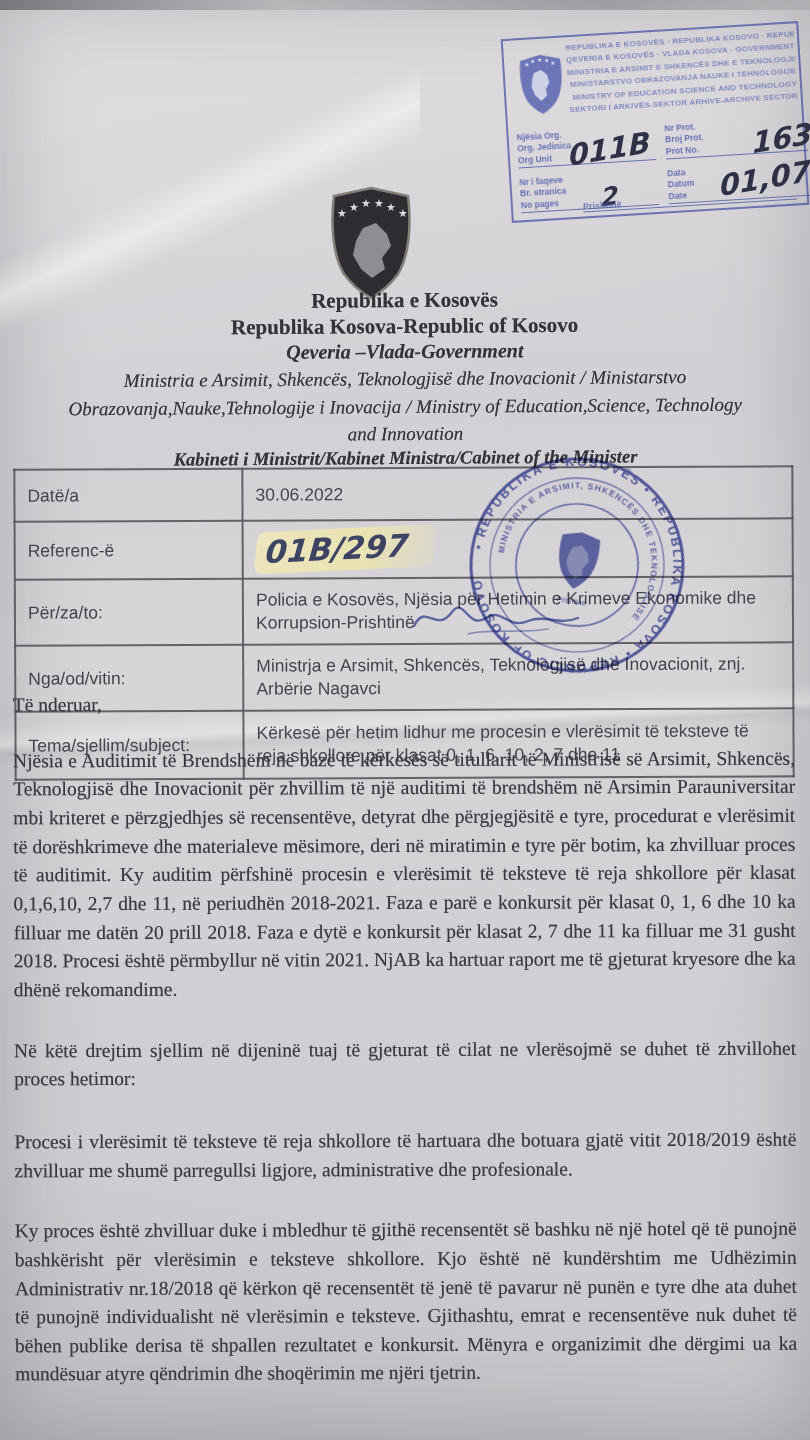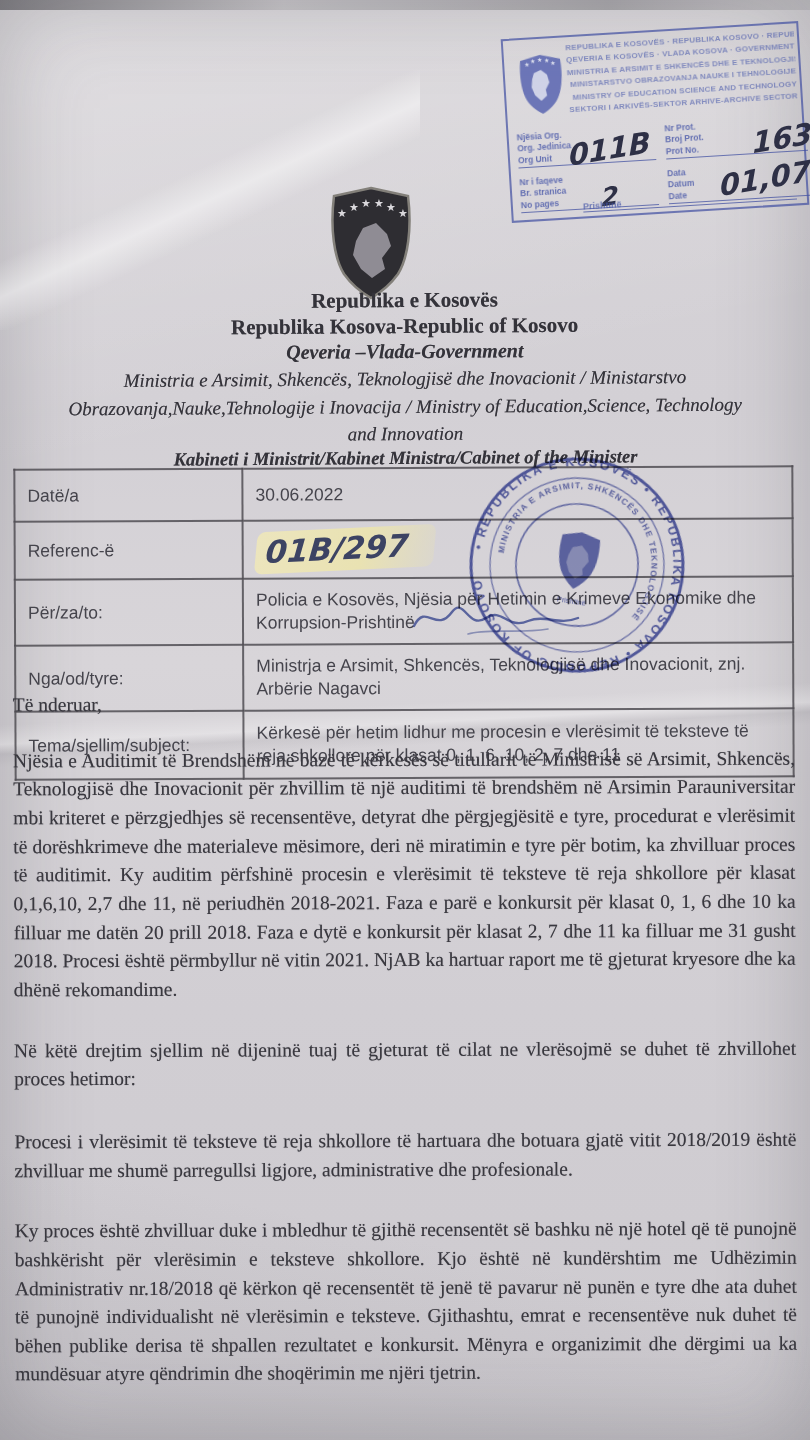--- a/index.html
+++ b/index.html
@@ -194,21 +194,21 @@
       <td class="lbl">Referenc-ë</td>
       <td class="val">
         <span class="hand-ref">01B/297</span>
       </td>
     </tr>
     <tr style="height:66px;">
       <td class="lbl">Për/za/to:</td>
       <td class="val" style="width:540px;">Policia e Kosovës, Njësia për Hetimin e Krimeve Ekonomike dhe Korrupsion-Prishtinë</td>
     </tr>
     <tr style="height:66px;">
-      <td class="lbl">Nga/od/tyre:</td>
+      <td class="lbl">Nga/od/vitin:</td>
       <td class="val">Ministrja e Arsimit, Shkencës, Teknologjisë dhe Inovacionit, znj. Arbërie Nagavci</td>
     </tr>
     <tr style="height:68px;">
       <td class="lbl">Tema/sjellim/subject:</td>
       <td class="val" style="width:540px;">Kërkesë për hetim lidhur me procesin e vlerësimit të teksteve të reja shkollore për klasat 0, 1, 6, 10, 2, 7  dhe 11</td>
     </tr>
   </tbody>
     </table>
 
   <svg class="round-stamp" viewBox="0 0 234 234">

